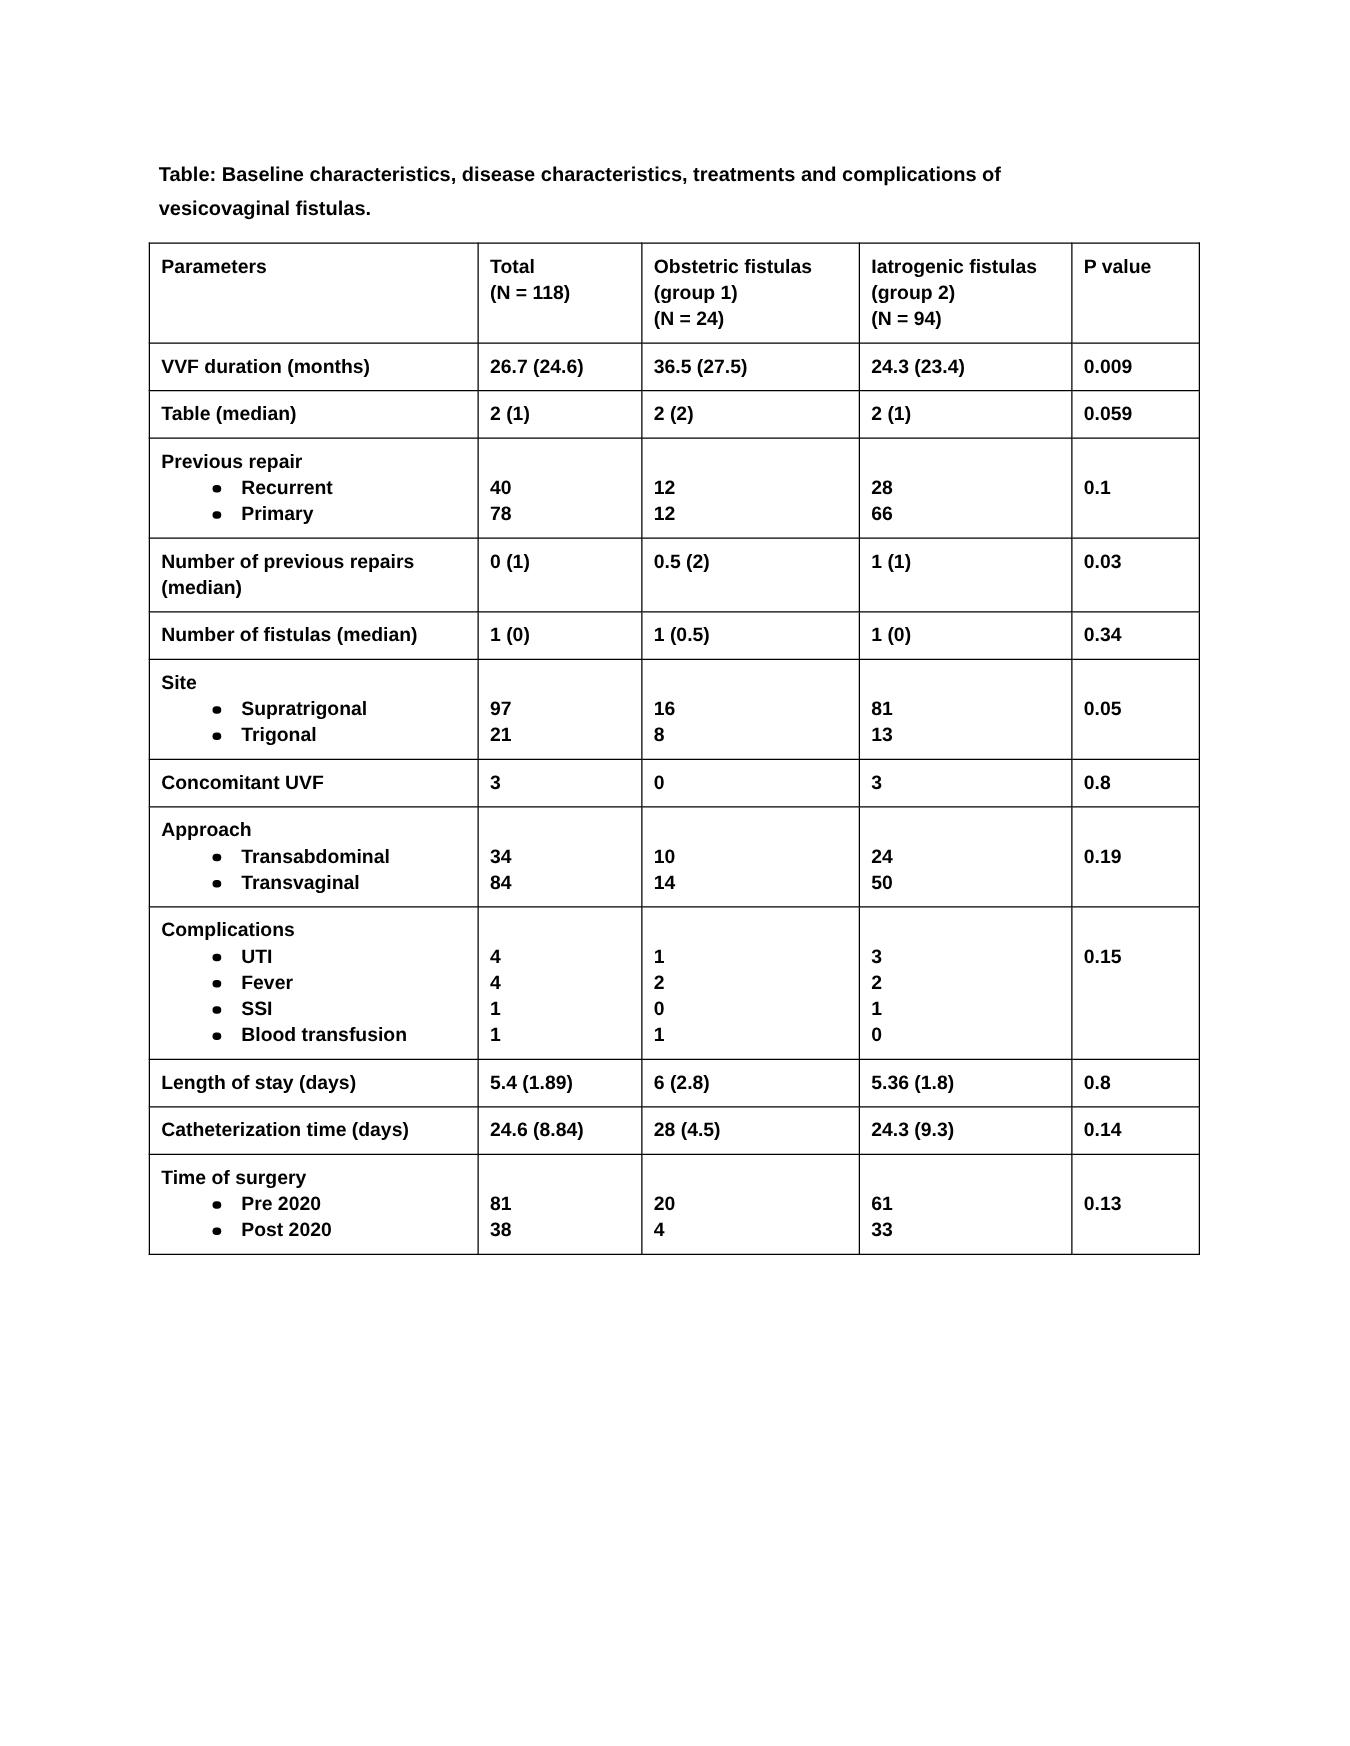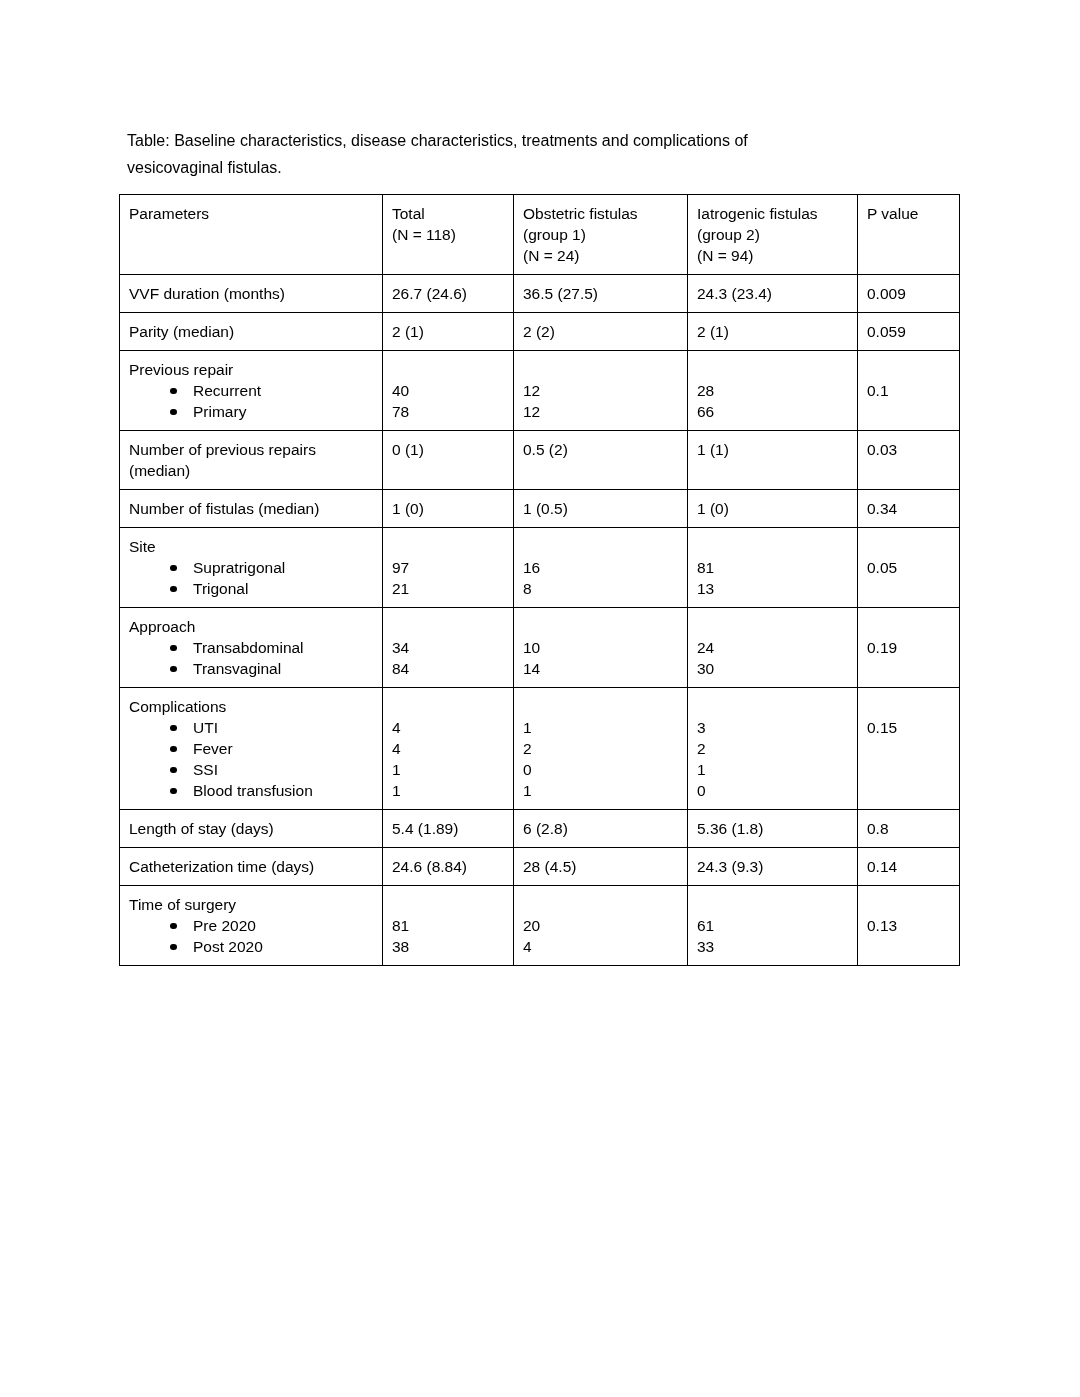--- a/index.html
+++ b/index.html
@@ -3,20 +3,21 @@
 <meta charset="utf-8">
 <style>
   html, body { margin: 0; padding: 0; background: #ffffff; }
   .page {
     position: relative;
     width: 1080px;
     height: 1397px;
     background: #ffffff;
     font-family: "Liberation Sans", "DejaVu Sans", sans-serif;
     color: #000000;
+    font-weight: bold;
   }
   .caption {
     position: absolute;
     left: 127px;
     top: 127px;
     width: 790px;
     font-size: 16px;
     line-height: 27px;
     color: #000000;
   }
@@ -113,21 +114,21 @@
           </td>
           <td>
             <div class="line">24.3 (23.4)</div>
           </td>
           <td>
             <div class="line">0.009</div>
           </td>
         </tr>
         <tr>
           <td>
-            <div class="line">Parity (median)</div>
+            <div class="line">Table (median)</div>
           </td>
           <td>
             <div class="line">2 (1)</div>
           </td>
           <td>
             <div class="line">2 (2)</div>
           </td>
           <td>
             <div class="line">2 (1)</div>
           </td>
@@ -217,38 +218,55 @@
             <div class="line">81</div>
             <div class="line">13</div>
           </td>
           <td>
             <div class="line">&nbsp;</div>
             <div class="line">0.05</div>
           </td>
         </tr>
         <tr>
           <td>
+            <div class="line">Concomitant UVF</div>
+          </td>
+          <td>
+            <div class="line">3</div>
+          </td>
+          <td>
+            <div class="line">0</div>
+          </td>
+          <td>
+            <div class="line">3</div>
+          </td>
+          <td>
+            <div class="line">0.8</div>
+          </td>
+        </tr>
+        <tr>
+          <td>
             <div class="line">Approach</div>
             <div class="bullet-line"><span class="bullet-dot"></span><span>Transabdominal</span></div>
             <div class="bullet-line"><span class="bullet-dot"></span><span>Transvaginal</span></div>
           </td>
           <td>
             <div class="line">&nbsp;</div>
             <div class="line">34</div>
             <div class="line">84</div>
           </td>
           <td>
             <div class="line">&nbsp;</div>
             <div class="line">10</div>
             <div class="line">14</div>
           </td>
           <td>
             <div class="line">&nbsp;</div>
             <div class="line">24</div>
-            <div class="line">30</div>
+            <div class="line">50</div>
           </td>
           <td>
             <div class="line">&nbsp;</div>
             <div class="line">0.19</div>
           </td>
         </tr>
         <tr>
           <td>
             <div class="line">Complications</div>
             <div class="bullet-line"><span class="bullet-dot"></span><span>UTI</span></div>

